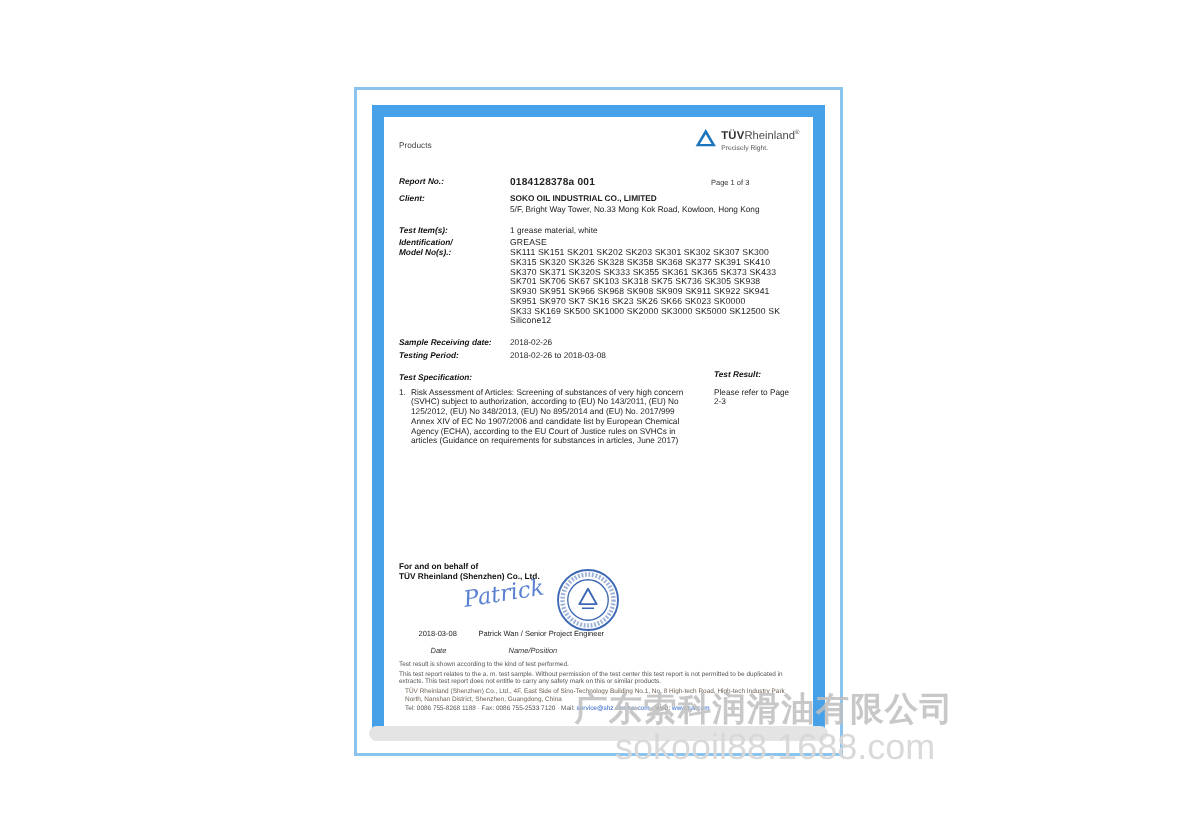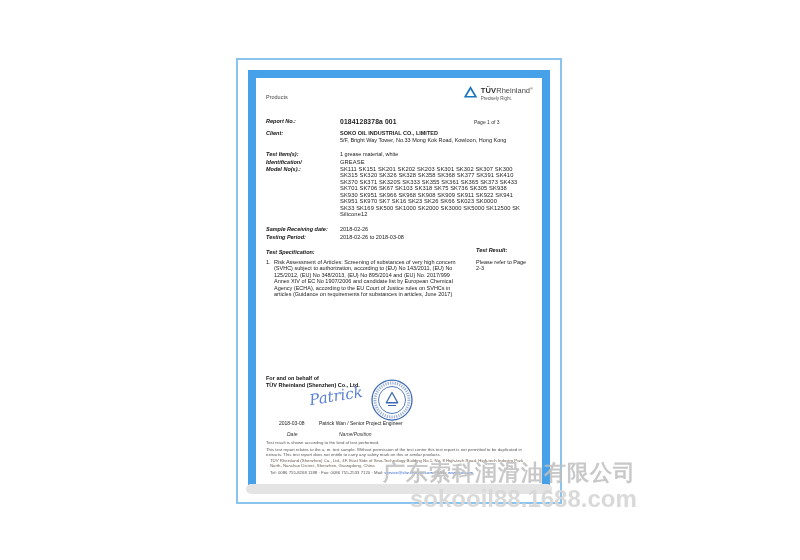--- a/index.html
+++ b/index.html
@@ -70,21 +70,21 @@
   .footer .contact{padding-left:8px;}
   .blue{color:#2b62c9;}
 
   .bottom-band{position:absolute;left:8px;right:8px;bottom:8px;height:10px;
                background:#e4e4e4;border-radius:5px;z-index:3;}
 
   
   .wm-cn{position:absolute;left:383px;top:458px;font-size:22px;letter-spacing:1px;
          color:rgba(190,190,190,.85);font-weight:bold;z-index:9;white-space:nowrap;}
   .wm-url{position:absolute;left:410px;top:485px;font-size:24px;
-          color:rgba(215,215,215,.95);z-index:9;white-space:nowrap;font-weight:bold;}
+          color:rgba(215,215,215,.95);z-index:9;white-space:nowrap;}
 </style>
 </head>
 <body>
 
 <div class="stage">
 
   <div class="photo">
     <div class="frame">
       <div class="page-inner">
 

